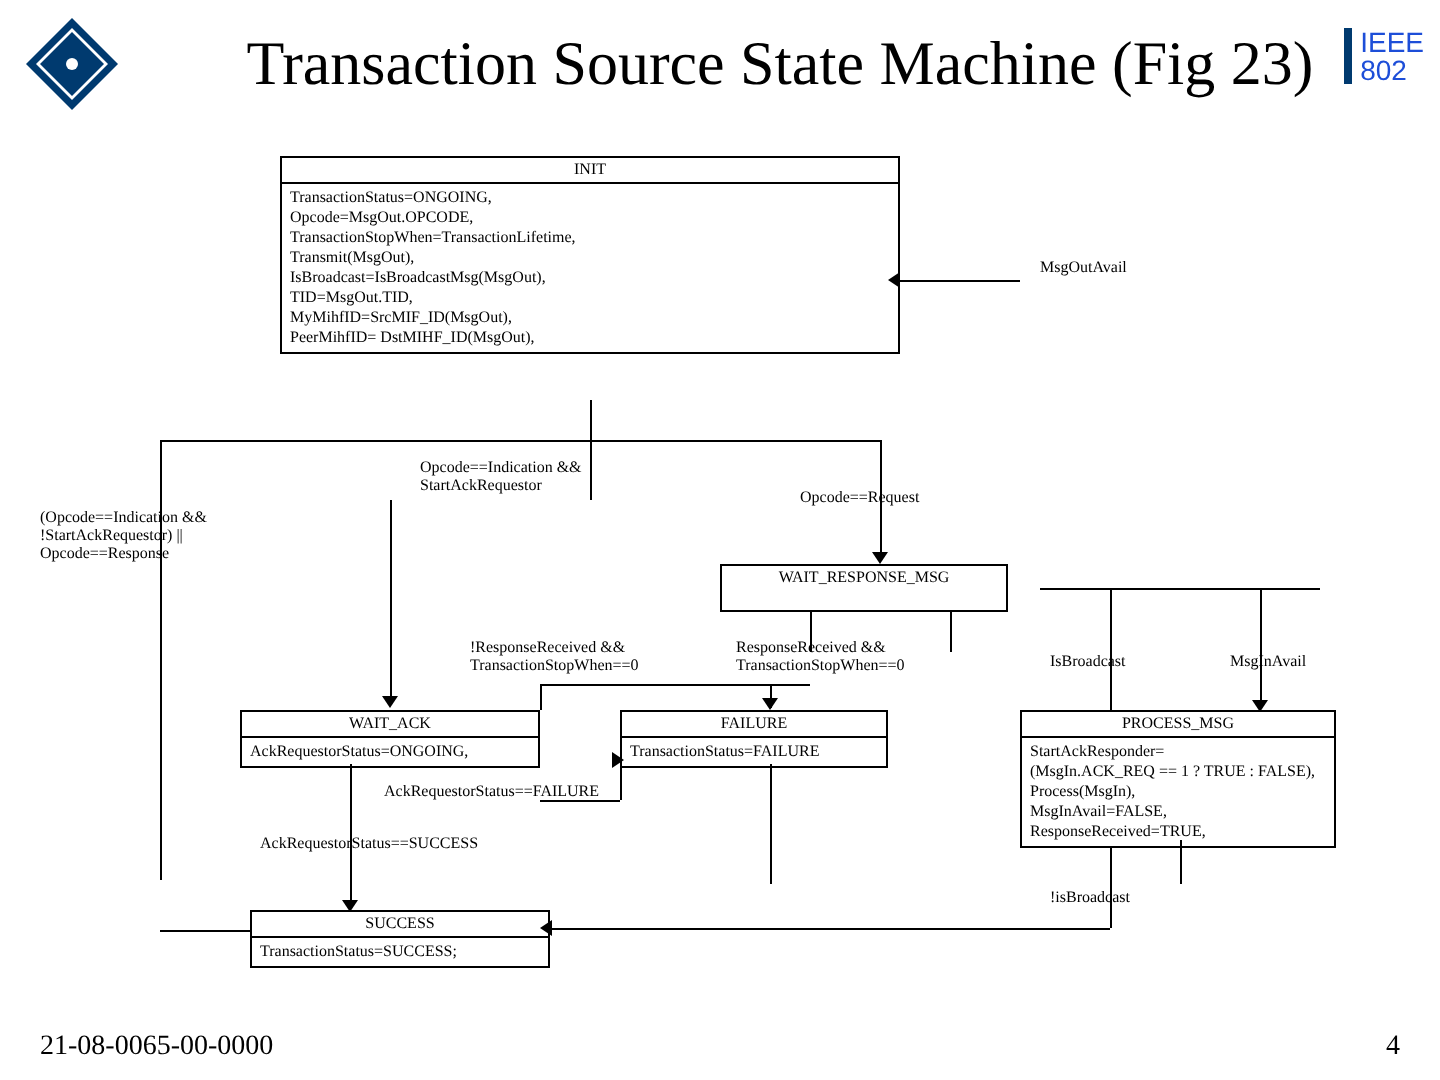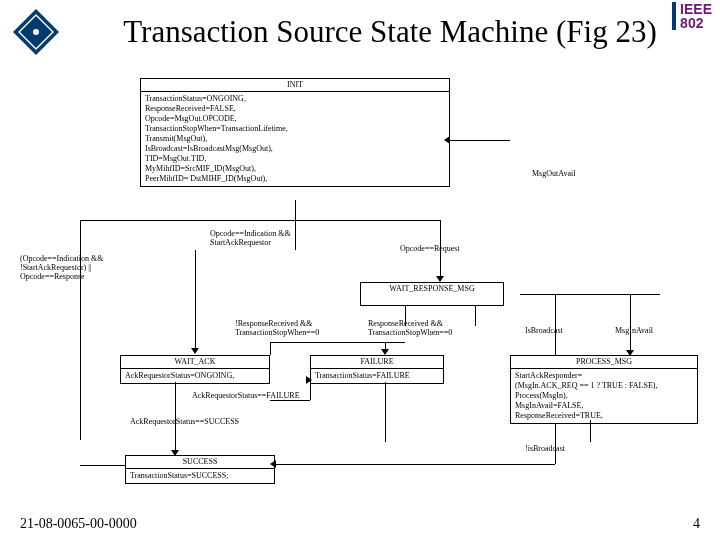--- a/index.html
+++ b/index.html
@@ -26,25 +26,25 @@
   .title {
     font-size: 31px;
     font-weight: normal;
     margin-left: 12px;
     flex: 1;
     text-align: center;
   }
   .ieee802 {
     position: absolute;
     right: 8px;
-    top: 2px;
+    top: 14px;
     font-family: Arial, sans-serif;
-    font-weight: bold;
+    font-weight: normal;
     font-size: 14px;
-    color: #701a75;
+    color: #1d4ed8;
     line-height: 1;
     border-left: 4px solid #003a6f;
     padding-left: 4px;
   }
   .diagram {
     position: absolute;
     left: 10px;
     right: 10px;
     top: 60px;
     bottom: 30px;
@@ -128,31 +128,30 @@
     <div>IEEE</div>
     <div>802</div>
   </div>
 </div>
 
 <div class="diagram">
 
   <div class="box" style="left:130px; top:18px; width:310px;">
     <div class="box-title">INIT</div>
     <div>TransactionStatus=ONGOING,</div>
-    <div>ResponseReceived=FALSE,</div>
     <div>Opcode=MsgOut.OPCODE,</div>
     <div>TransactionStopWhen=TransactionLifetime,</div>
     <div>Transmit(MsgOut),</div>
     <div>IsBroadcast=IsBroadcastMsg(MsgOut),</div>
     <div>TID=MsgOut.TID,</div>
     <div>MyMihfID=SrcMIF_ID(MsgOut),</div>
     <div>PeerMihfID= DstMIHF_ID(MsgOut),</div>
   </div>
 
-  <div class="label" style="left:522px; top:70px;margin-top:40px;">MsgOutAvail</div>
+  <div class="label" style="left:510px; top:70px;">MsgOutAvail</div>
   <div class="line h" style="left:440px; top:80px; width:60px;"></div>
   <div class="arrow-left" style="left:434px; top:76px;"></div>
 
   <div class="line v" style="left:285px; top:140px; height:20px;"></div>
 
   <div class="line h" style="left:70px; top:160px; width:215px;"></div>
   <div class="line v" style="left:70px; top:160px; height:220px;"></div>
 
   <div class="line v" style="left:285px; top:160px; height:30px;"></div>
 
@@ -213,21 +212,21 @@
   <div class="line v" style="left:260px; top:282px; height:13px;"></div>
 
   <div class="box" style="left:300px; top:295px; width:134px;">
     <div class="box-title">FAILURE</div>
     <div>TransactionStatus=FAILURE</div>
   </div>
 
   <div class="line v" style="left:375px; top:282px; height:12px;"></div>
   <div class="arrow-down" style="left:371px; top:289px;"></div>
 
-  <div class="box" style="left:500px; top:295px; width:188px;">
+  <div class="box" style="left:500px; top:295px; width:158px;">
     <div class="box-title">PROCESS_MSG</div>
     <div>StartAckResponder=</div>
     <div>  (MsgIn.ACK_REQ == 1 ? TRUE : FALSE),</div>
     <div>Process(MsgIn),</div>
     <div>MsgInAvail=FALSE,</div>
     <div>ResponseReceived=TRUE,</div>
   </div>
 
   <div class="label" style="left:182px; top:332px;">AckRequestorStatus==FAILURE</div>
   <div class="line h" style="left:260px; top:340px; width:40px;"></div>

